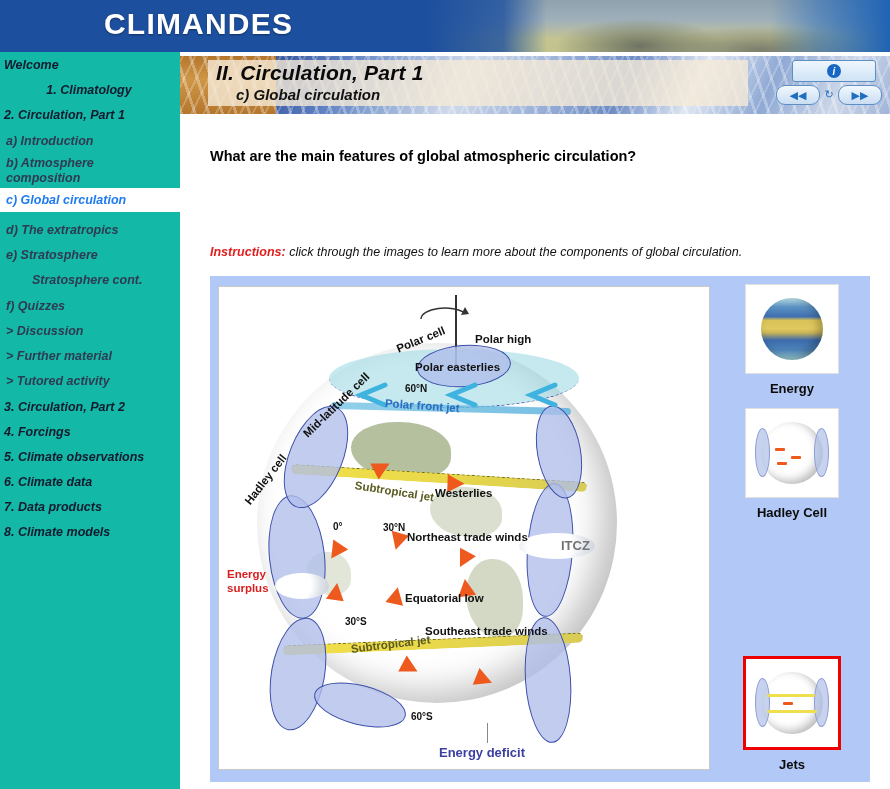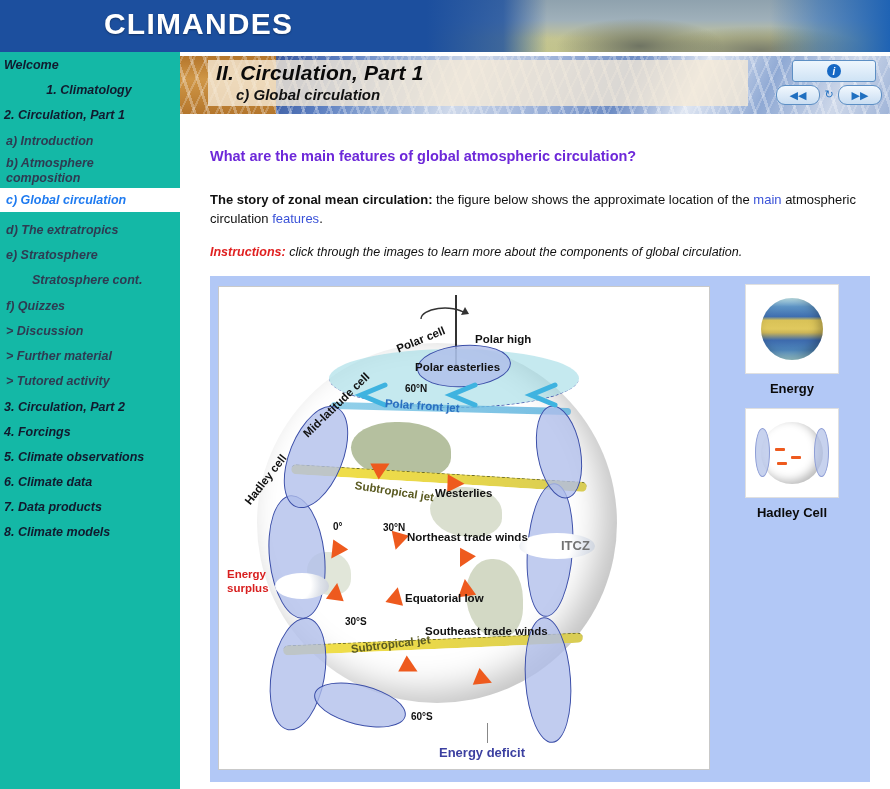--- a/index.html
+++ b/index.html
@@ -108,21 +108,21 @@
   .glyph{font-size:11px;color:#1f6fc0;line-height:1;}
   .glyph-i{
     width:14px;height:14px;border-radius:50%;background:#1668c4;color:#fff;
     font-size:10px;font-weight:bold;font-style:italic;
     display:flex;align-items:center;justify-content:center;
   }
   
   #content{position:absolute;left:180px;top:114px;width:710px;height:675px;background:#fff;}
   #q-title{
     position:absolute;left:30px;top:34px;width:660px;
-    font-size:14.5px;font-weight:bold;color:#6d28d9;
+    font-size:14.5px;font-weight:bold;color:#000000;
   }
   #para1{
     position:absolute;left:30px;top:76px;width:660px;
     font-size:13px;color:#111;line-height:19px;
   }
   #para1 b{font-weight:bold;}
   .lnk{color:#3a52d8;}
   #instructions{
     position:absolute;left:30px;top:131px;width:660px;
     font-size:12.5px;font-style:italic;color:#111;
@@ -303,23 +303,20 @@
     <div class="btn-round" id="btn-next">
       <span class="glyph">▶▶</span>
     </div>
   </div>
 </div>
 
 <div id="content">
 
   <div id="q-title">What are the main features of global atmospheric circulation?</div>
 
-  <div id="para1">
-    <b>The story of zonal mean circulation:</b><span> the figure below shows the approximate location of the </span><span class="lnk">main</span><span> atmospheric circulation </span><span class="lnk">features</span><span>.</span>
-  </div>
 
   <div id="instructions">
     <span class="kw">Instructions:</span><span> click through the images to learn more about the components of global circulation.</span>
   </div>
 
   <div id="figpanel">
 
     <div id="figbox">
       <div id="globe-wrap">
 
@@ -419,16 +416,28 @@
             <div class="mg-sleeve" style="right:-6px;"></div>
             <div class="mg-arrow" style="left:14px;top:26px;"></div>
             <div class="mg-arrow" style="left:30px;top:34px;"></div>
             <div class="mg-arrow" style="left:16px;top:40px;"></div>
           </div>
         </div>
         <div class="thumb-label">Hadley Cell</div>
       </div>
 
 
+      <div class="thumb-item selected" style="top:372px;">
+        <div class="thumb-img">
+          <div class="mini-globe mg-default">
+            <div class="mg-sleeve" style="left:-6px;"></div>
+            <div class="mg-sleeve" style="right:-6px;"></div>
+            <div class="mg-jet" style="left:6px;top:22px;width:48px;"></div>
+            <div class="mg-jet" style="left:6px;top:38px;width:50px;"></div>
+            <div class="mg-arrow" style="left:22px;top:30px;"></div>
+          </div>
+        </div>
+        <div class="thumb-label">Jets</div>
+      </div>
 
     </div>
   </div>
 </div>
 
 </body></html>

